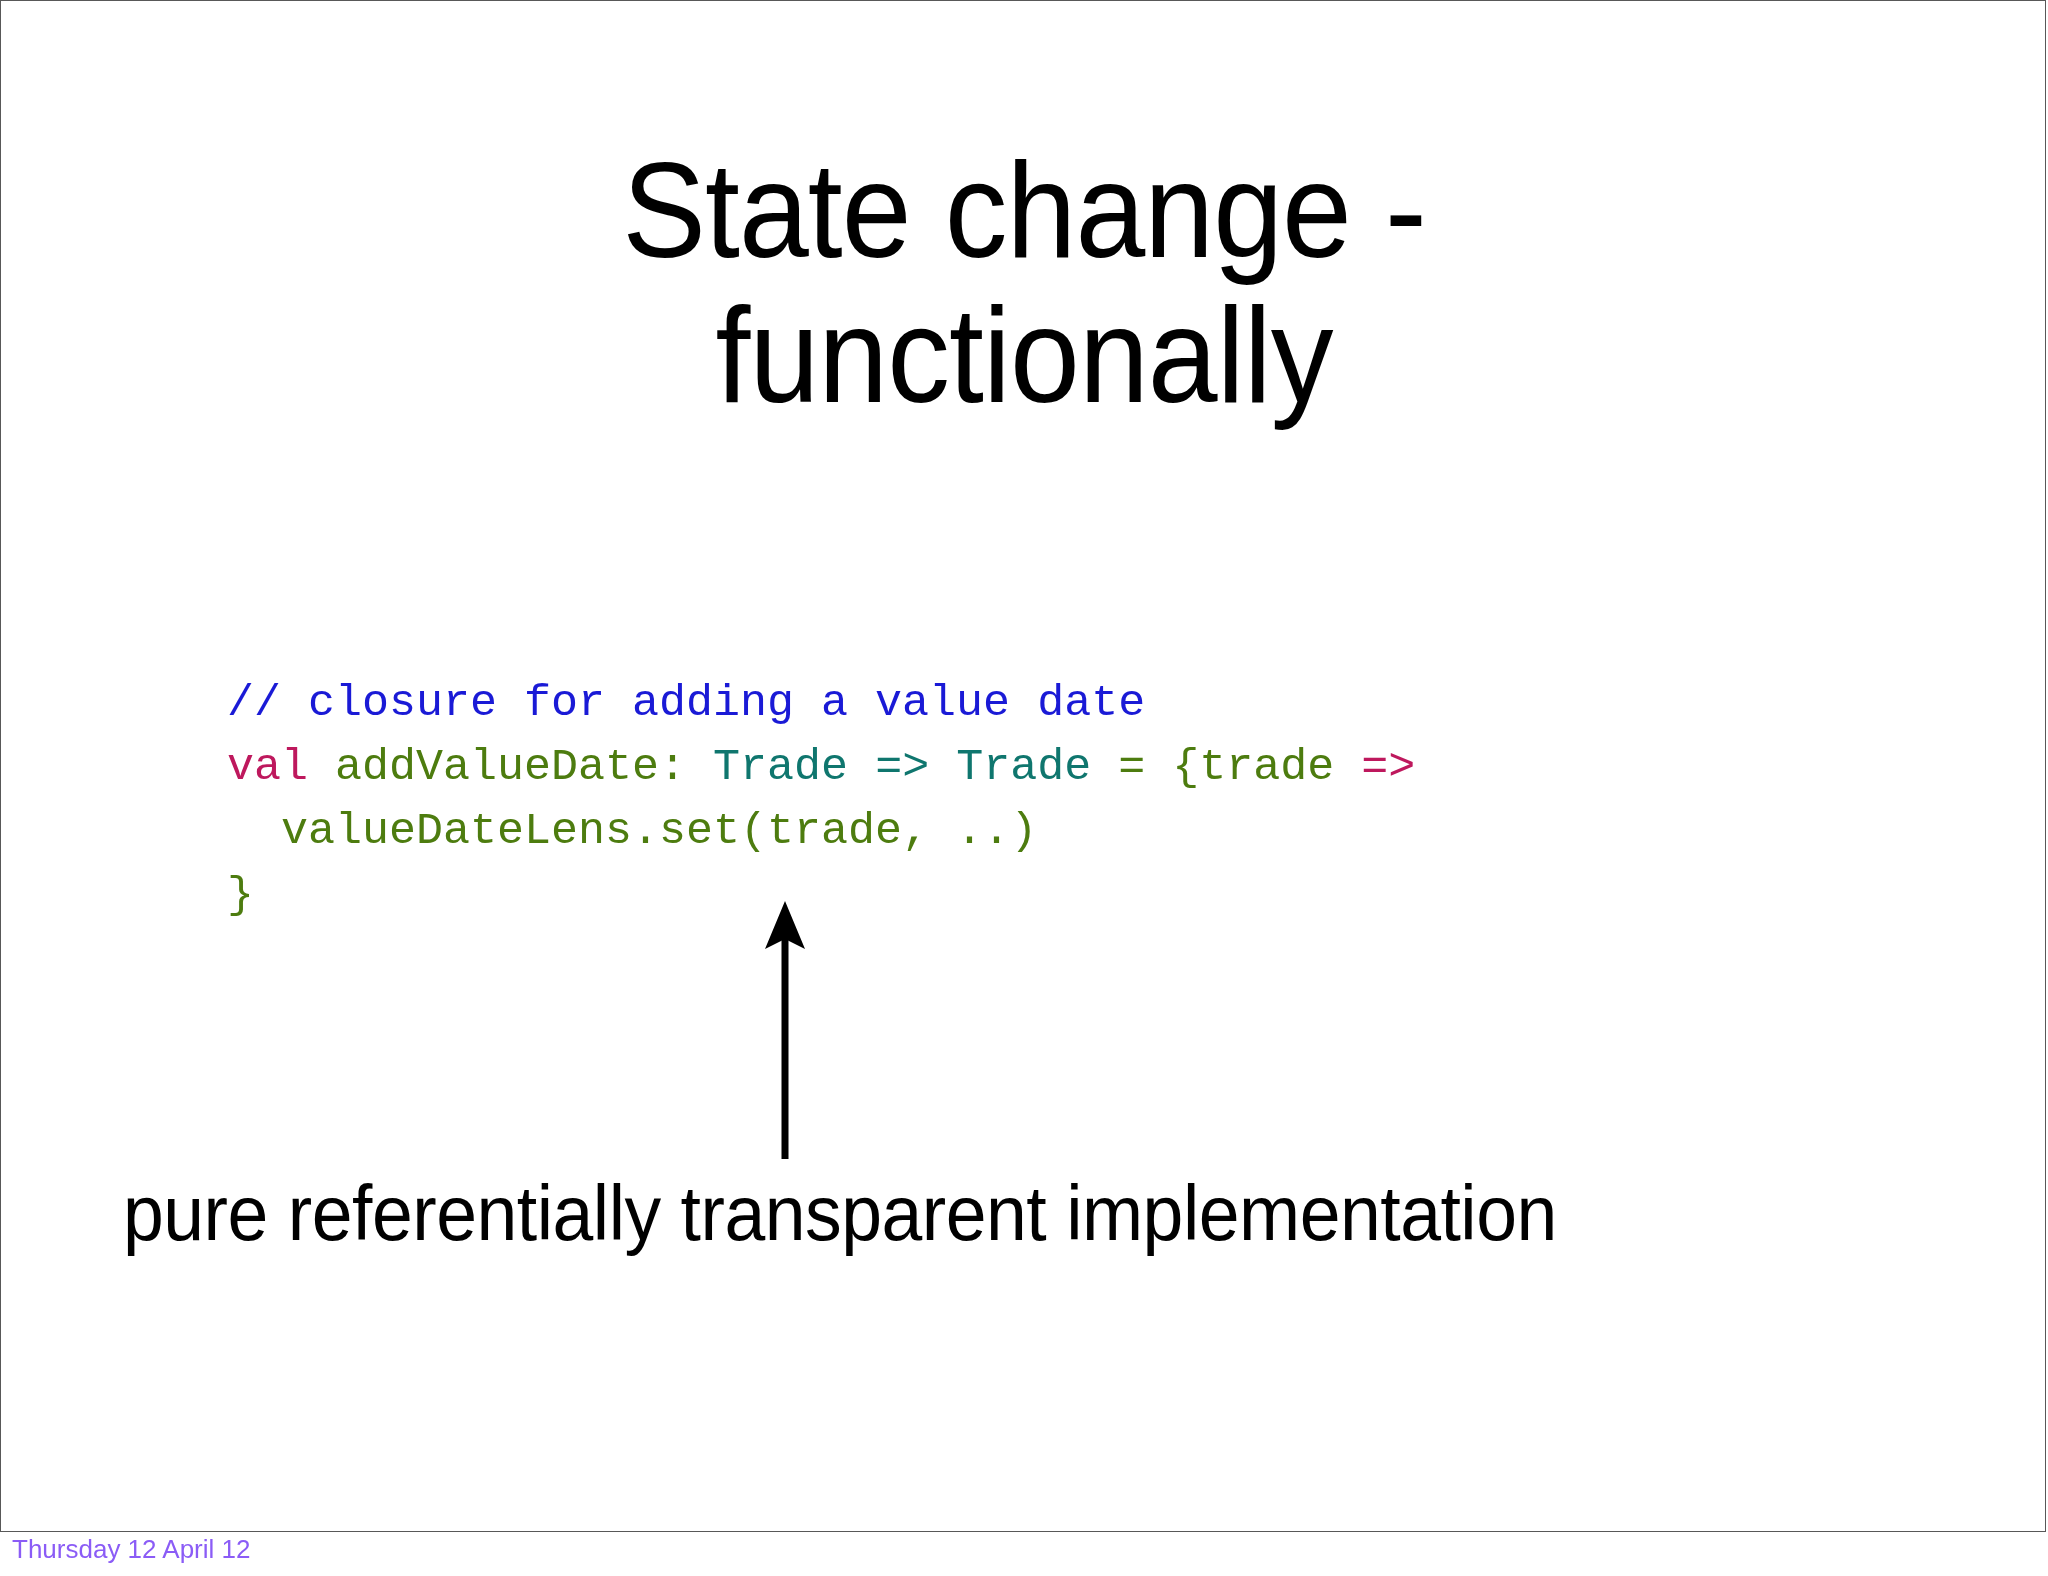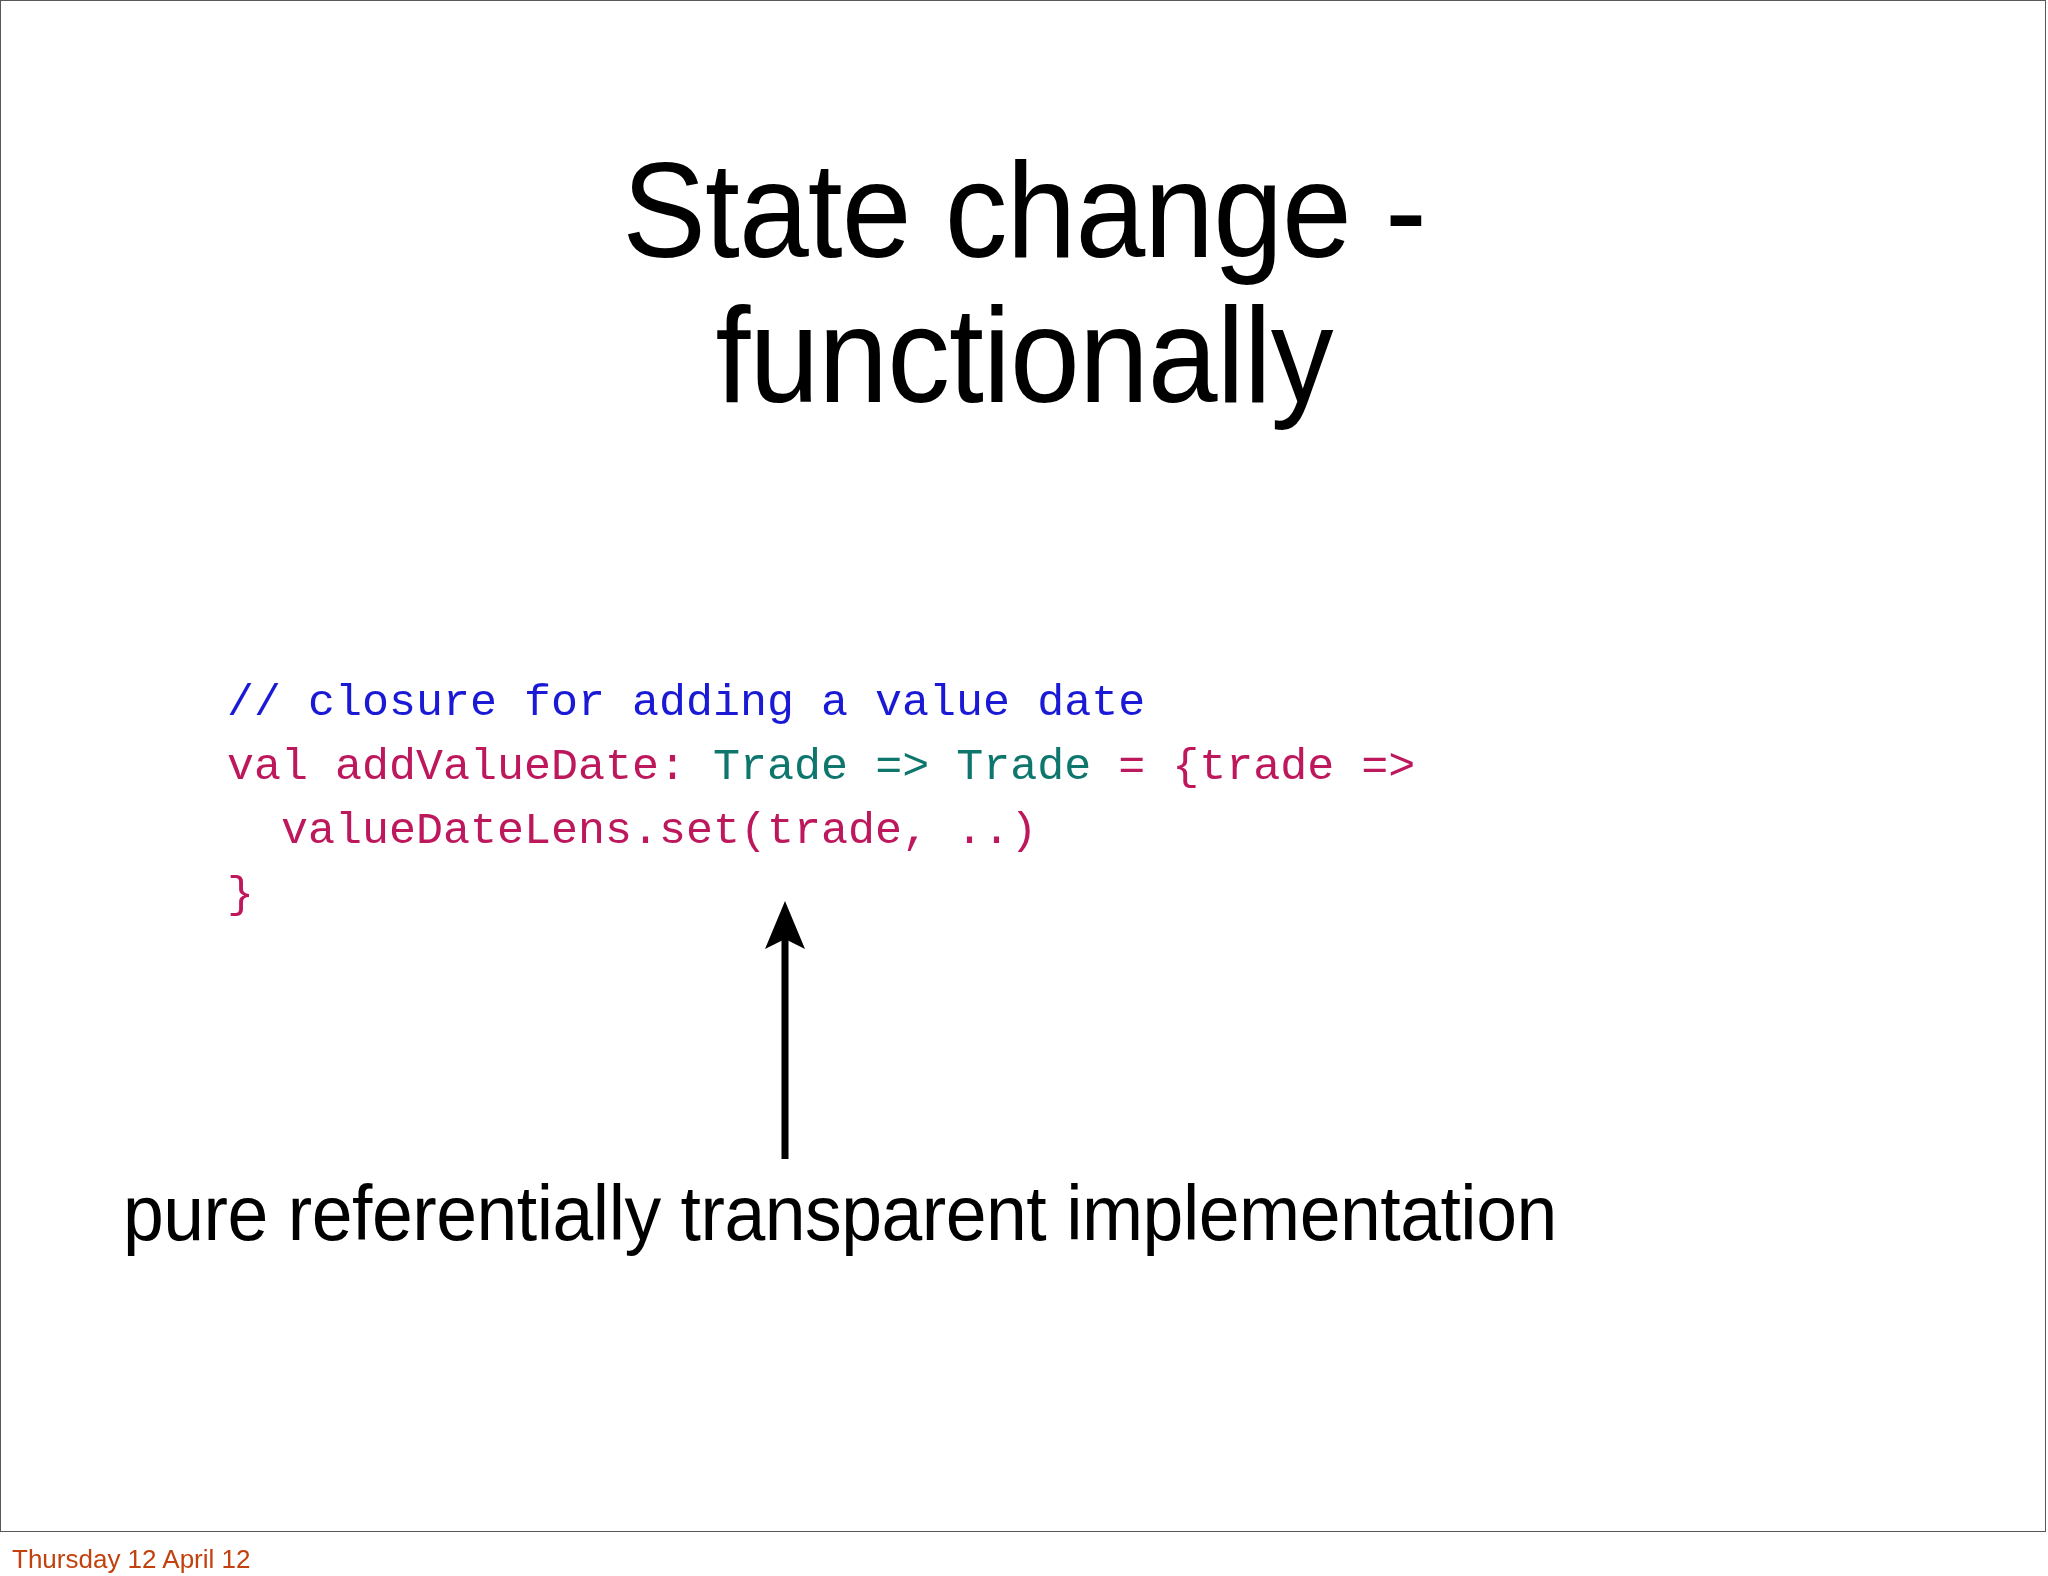--- a/index.html
+++ b/index.html
@@ -65,21 +65,21 @@
     color: #000000;
     white-space: pre;
     letter-spacing: 0px;
   }
   .code-line {
     white-space: pre;
   }
   .tok-comment { color: #1a1ad6; }
   .tok-keyword { color: #be185d; }
   .tok-type    { color: #0f766e; }
-  .tok-plain   { color: #be185d; }
+  .tok-plain   { color: #4d7c0f; }
 
   
   #callout-arrow {
     position: absolute;
     left: 742px;
     top: 896px;
     width: 90px;
     height: 262px;
   }
 
@@ -105,24 +105,24 @@
     position: absolute;
     left: 0;
     top: 1534px;
     width: 2048px;
     height: 42px;
     background: #ffffff;
   }
   #footer-date {
     position: absolute;
     left: 12px;
-    top: 10px;
+    top: 0;
     font-family: "Liberation Sans", sans-serif;
     font-size: 26px;
-    color: #c2410c;
+    color: #8b5cf6;
     white-space: nowrap;
   }
 </style>
 </head>
 <body>
 
 <div id="slide-root">
 
   <div id="slide-canvas">
 

